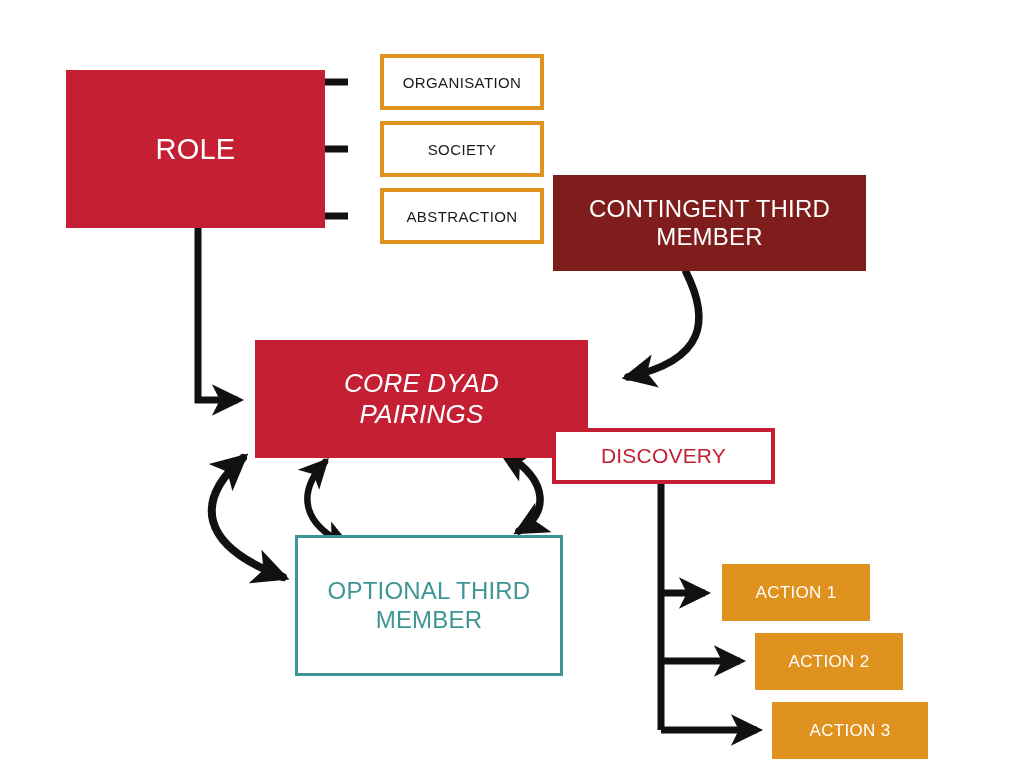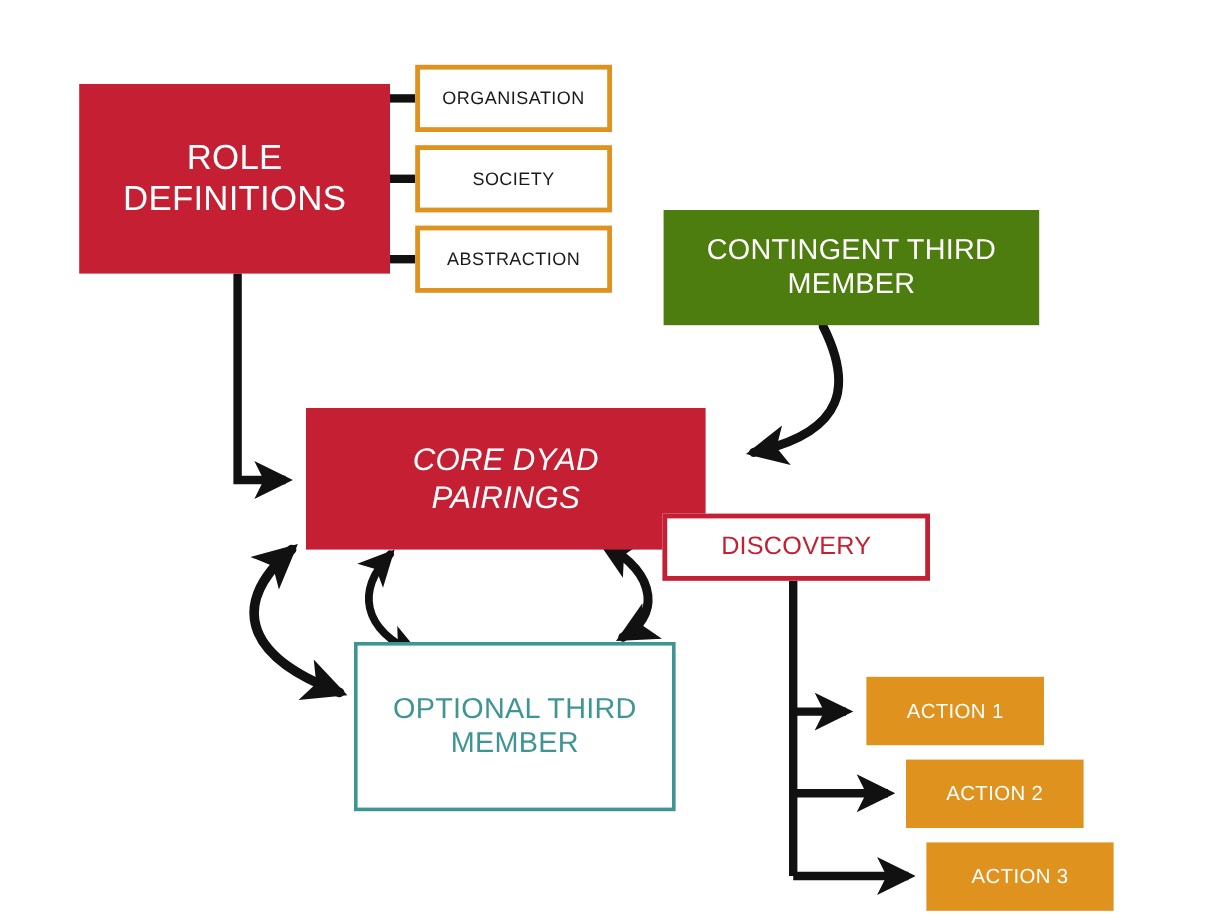--- a/index.html
+++ b/index.html
@@ -48,30 +48,31 @@
     box-sizing: border-box;
     background: #ffffff;
     border: 4px solid #e0921f;
     color: #1a1a1a;
     font-size: 15px;
     display: flex;
     align-items: center;
     justify-content: center;
     letter-spacing: 0.4px;
     z-index: 3;
+    margin-left: 34px;
   }
   #sub-organisation { left: 346px; top: 54px;  width: 164px; height: 56px; }
   #sub-society      { left: 346px; top: 121px; width: 164px; height: 56px; }
   #sub-abstraction  { left: 346px; top: 188px; width: 164px; height: 56px; }
 
   
   #contingent-third-member {
     left: 553px; top: 175px;
     width: 313px; height: 96px;
-    background: #4d7c0f;
+    background: #7f1d1d;
     color: #ffffff;
     font-size: 24px;
   }
 
   
   #core-dyad-pairings {
     left: 255px; top: 340px;
     width: 333px; height: 118px;
     background: #c41f33;
     color: #ffffff;
@@ -149,21 +150,20 @@
 
   <path d="M 661 484 L 661 730" fill="none" stroke="#111111" stroke-width="7"></path>
   <path d="M 661 593 L 705 593" fill="none" stroke="#111111" stroke-width="7" marker-end="url(#ah)"></path>
   <path d="M 661 661 L 740 661" fill="none" stroke="#111111" stroke-width="7" marker-end="url(#ah)"></path>
   <path d="M 661 730 L 757 730" fill="none" stroke="#111111" stroke-width="7" marker-end="url(#ah)"></path>
 </svg>
 
 <div class="node" id="role-definitions">
   <span>
     <span class="node-text">ROLE</span>
-    <span class="node-text">DEFINITIONS</span>
   </span>
 </div>
 
 <div class="sub-box" id="sub-organisation">
   <span>ORGANISATION</span>
 </div>
 <div class="sub-box" id="sub-society">
   <span>SOCIETY</span>
 </div>
 <div class="sub-box" id="sub-abstraction">

